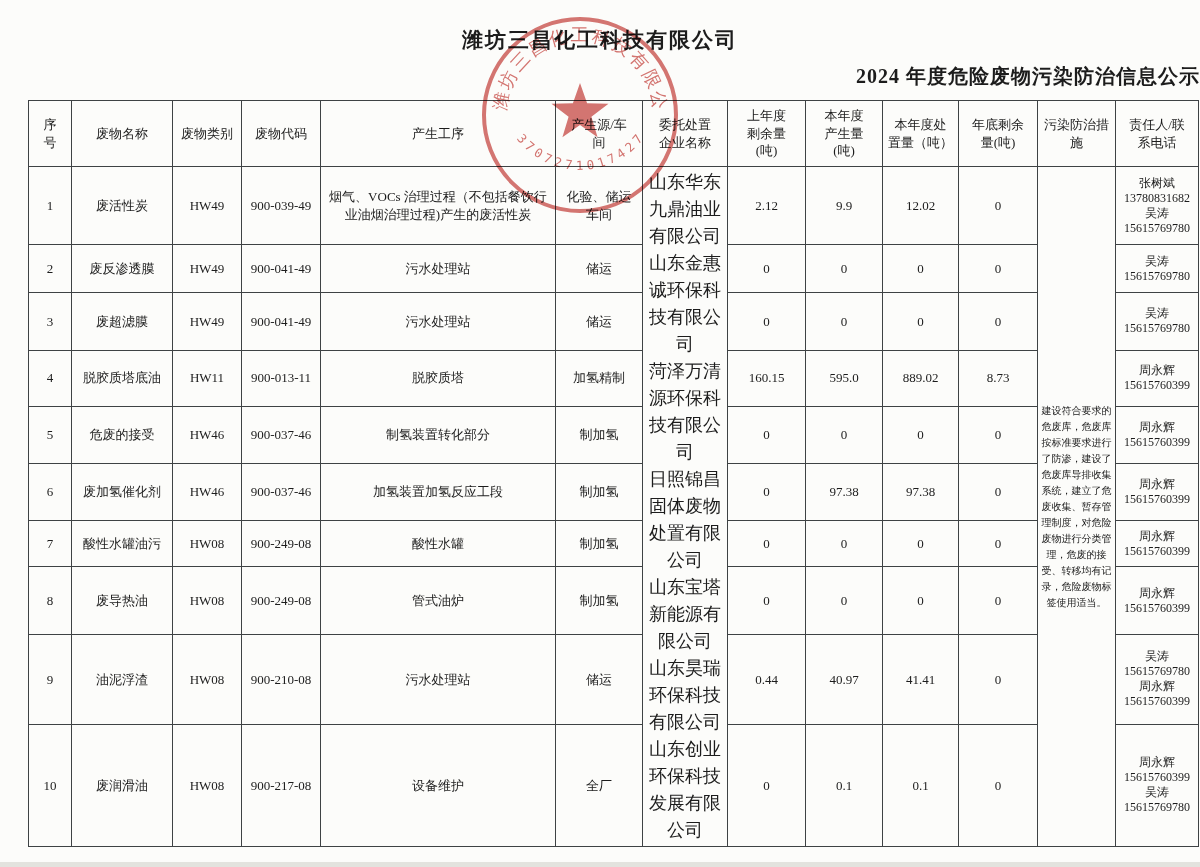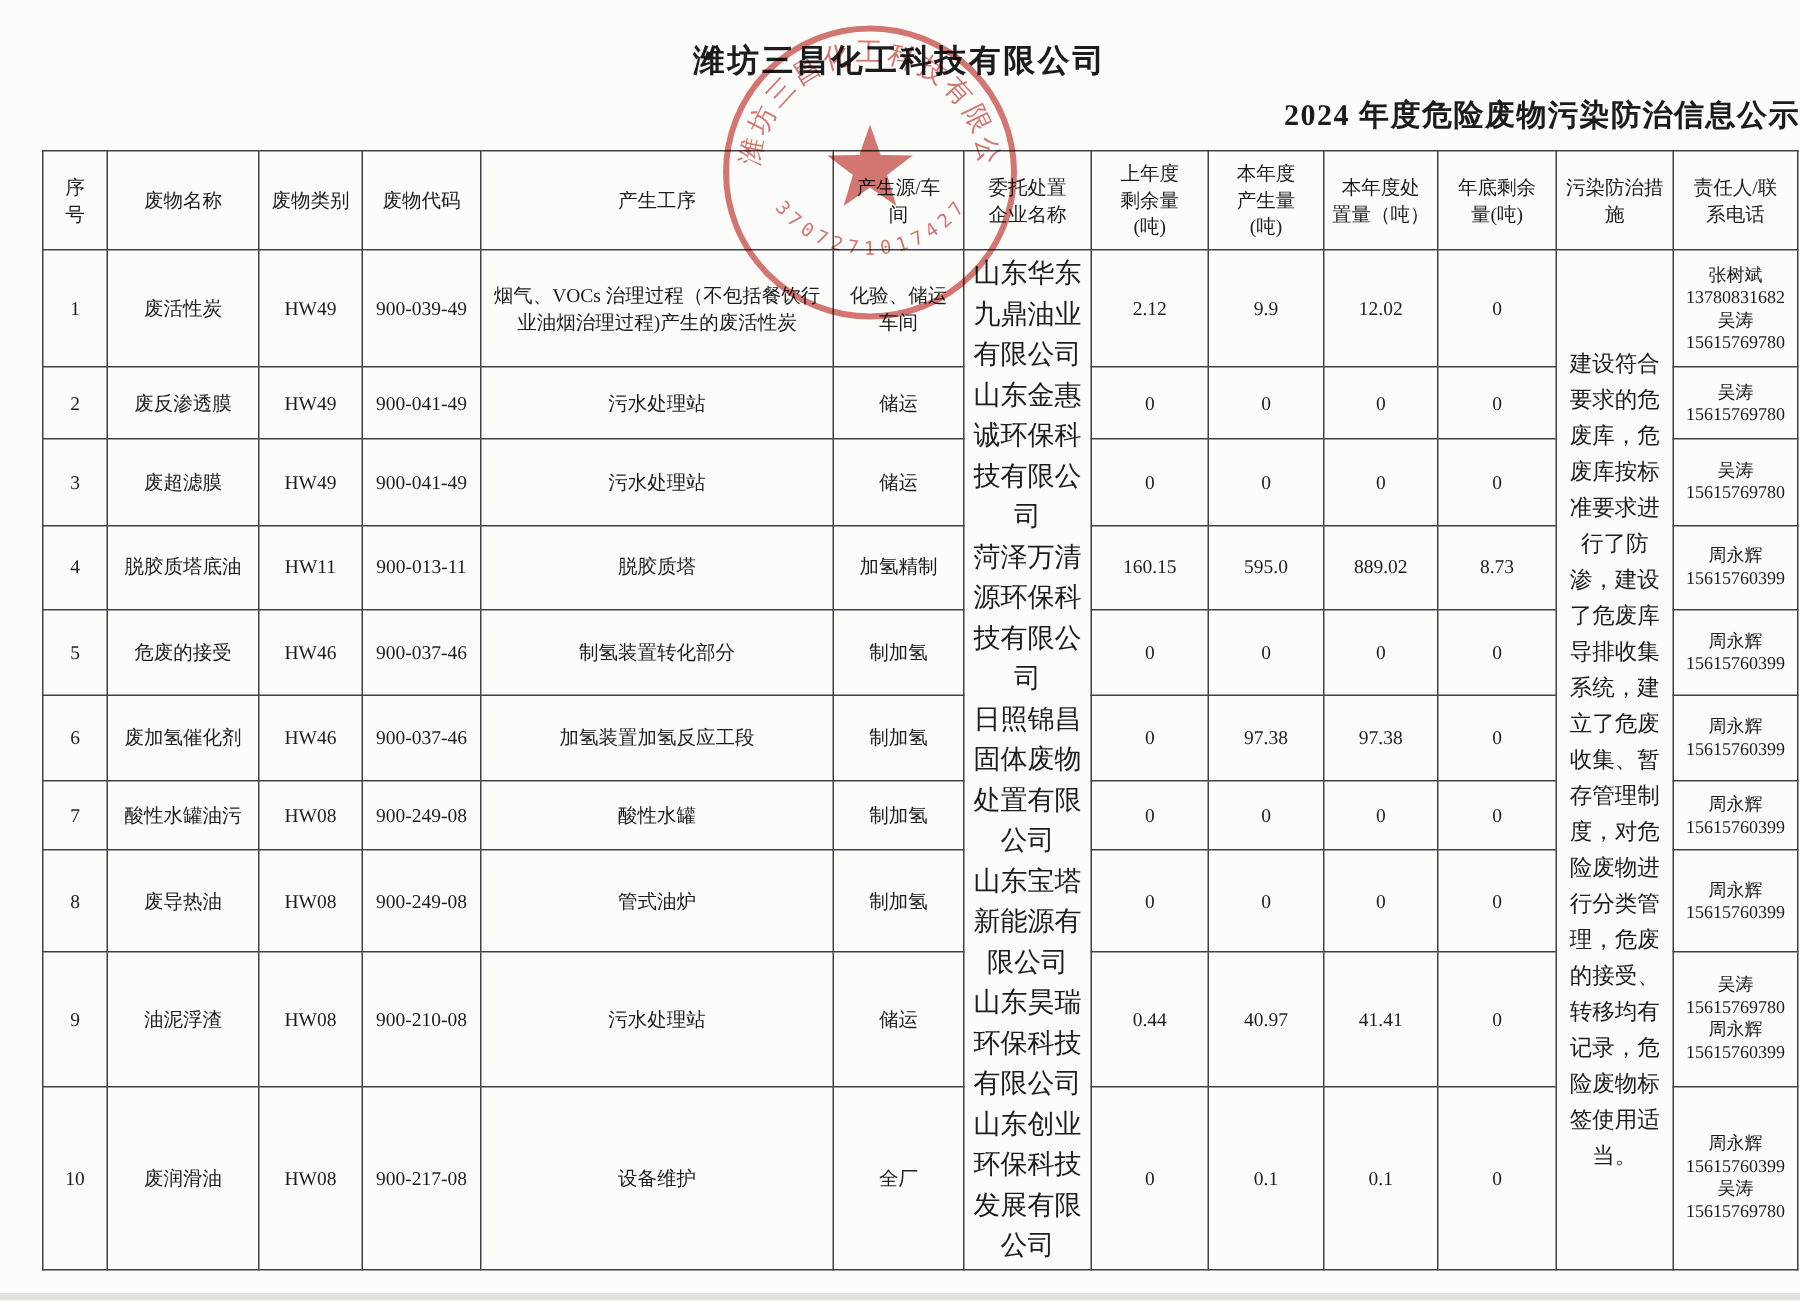--- a/index.html
+++ b/index.html
@@ -32,21 +32,21 @@
     padding:2px 3px;
     white-space:pre-line;
     overflow:hidden;
     font-weight:normal;
     word-break:break-all;
   }
   thead tr{height:66px;}
   td.cell-process{padding:2px 8px;margin-top:45px;}
   td.cell-contact{font-size:12px;line-height:1.25;padding:1px 2px;}
   td.cell-merged{font-size:18px;line-height:1.5;}
-  td.cell-measures{font-size:15px;line-height:1.6;text-align:center;}
+  td.cell-measures{font-size:10px;line-height:1.6;text-align:center;}
   
   .seal{
     position:absolute;left:468px;top:10px;width:224px;height:214px;
     opacity:.72;mix-blend-mode:multiply;pointer-events:none;
   }
 </style>
 </head>
 <body>
 
 <div class="doc-title">潍坊三昌化工科技有限公司</div>

